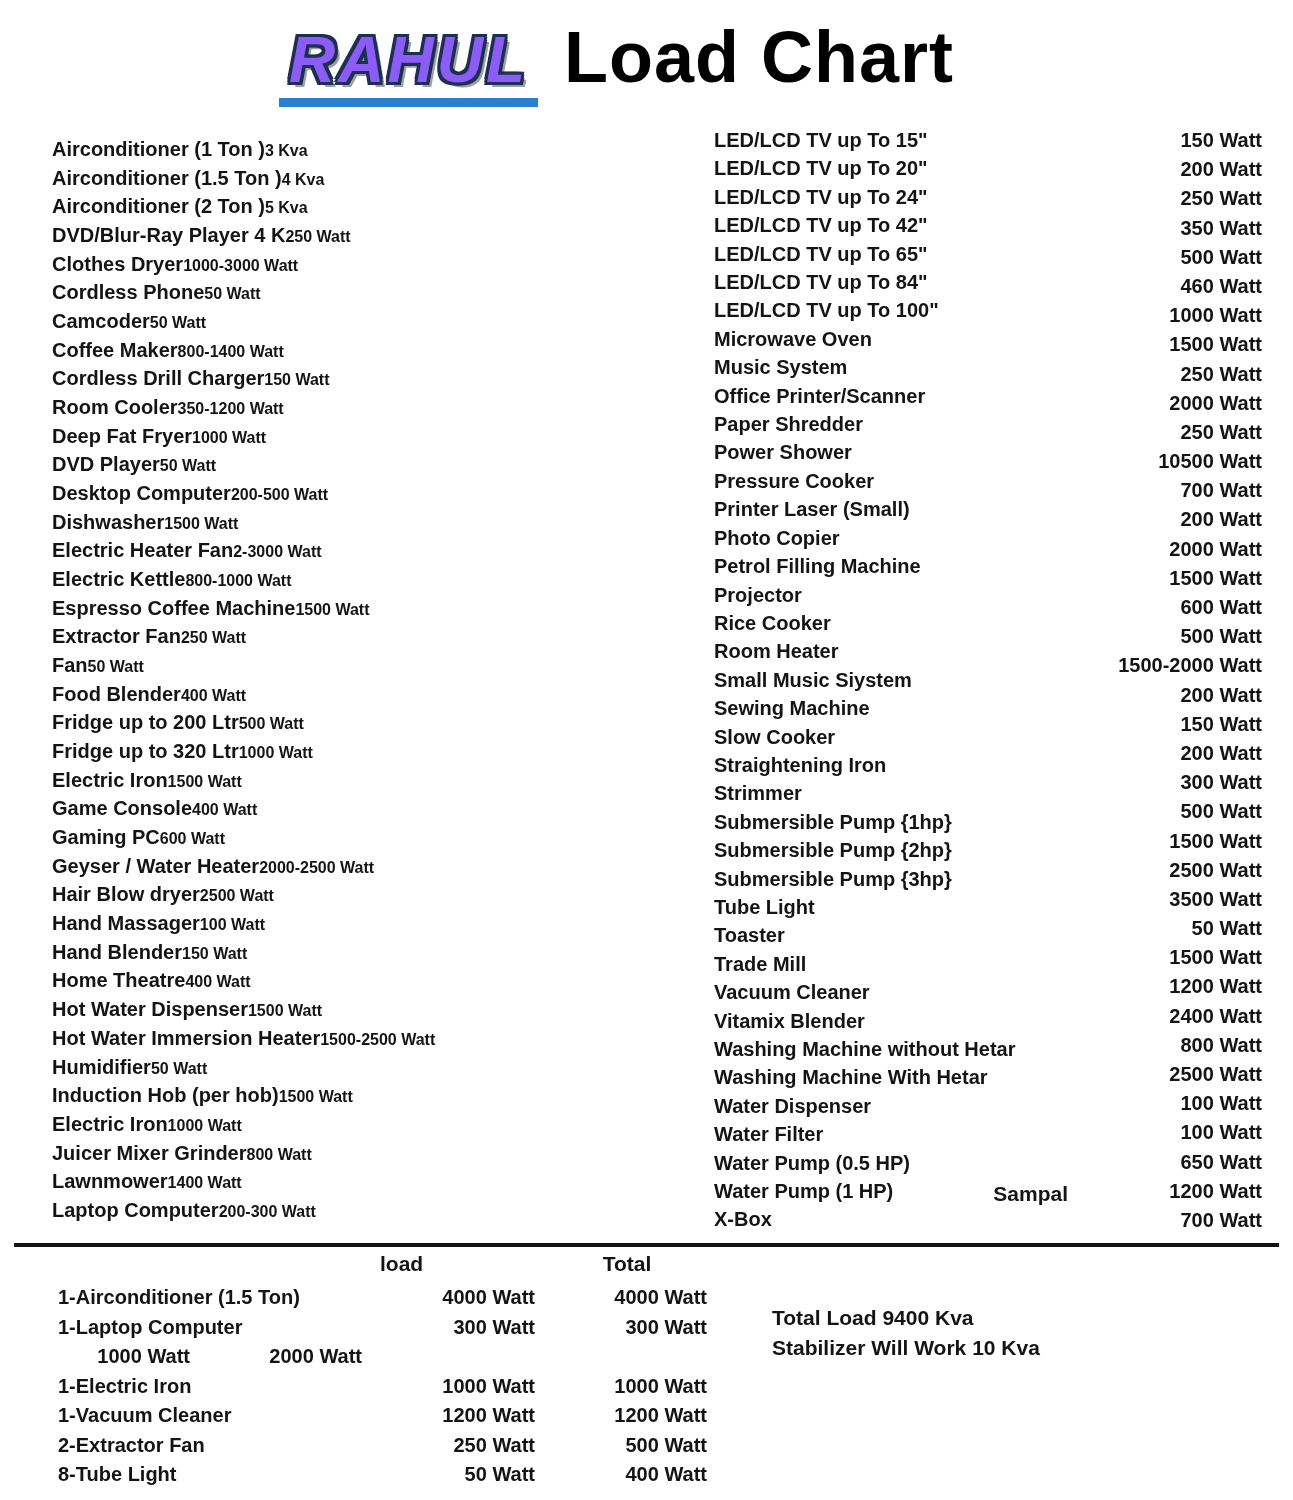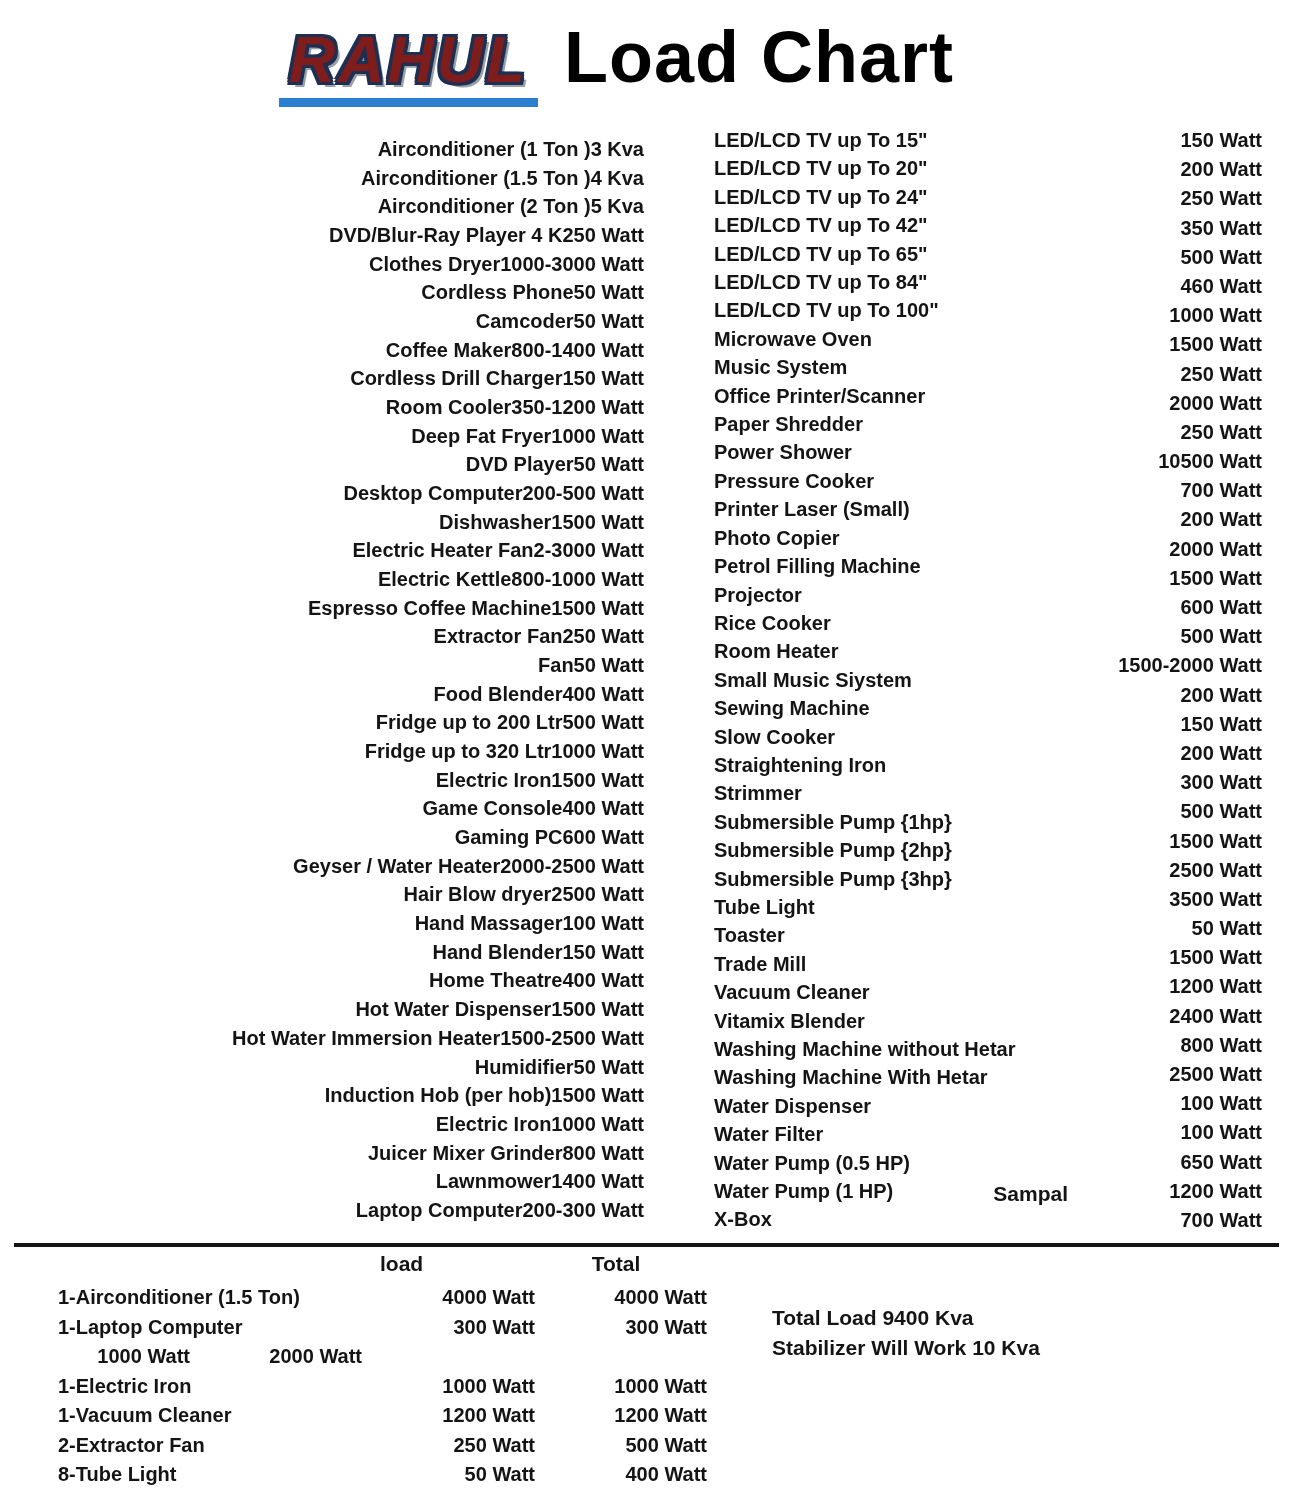--- a/index.html
+++ b/index.html
@@ -10,56 +10,56 @@
     font-weight:700; color:#141414;
   }
   
   .header {
     position:absolute; top:16px; left:0; width:100%;
     display:flex; justify-content:center; align-items:baseline; gap:26px;
     padding-right:60px;
   }
   .brand-wrap { border-bottom:9px solid #2b7fd0; padding:0 10px 1px 10px; }
   .brand-text {
-    font-size:64px; font-style:italic; letter-spacing:3px; color:#7f1d1d;
+    font-size:64px; font-style:italic; letter-spacing:3px; color:#8b5cf6;
     text-shadow:
       -3px -3px 0 #1e2f52, 3px -3px 0 #1e2f52, -3px 3px 0 #1e2f52, 3px 3px 0 #1e2f52,
       -3px 0 0 #1e2f52, 3px 0 0 #1e2f52, 0 -3px 0 #1e2f52, 0 3px 0 #1e2f52,
       5px 5px 0 #9aa0a8;
   }
   .page-title { font-size:72px; color:#000000; letter-spacing:1px; }
 
   
   .col-left {
     position:absolute; left:52px; top:138px; width:592px; height:1084px;
     display:flex; flex-direction:column; justify-content:space-between;
   }
-  .col-left .row { display:flex; justify-content:flex-end; align-items:baseline; }
+  .col-left .row { display:flex; justify-content:flex-start; align-items:baseline; }
   .lbl { font-size:20px; white-space:nowrap; }
-  .val { font-size:20px; white-space:nowrap; text-align:right; }
+  .val { font-size:16px; white-space:nowrap; text-align:right; }
 
   
   .right-labels {
     position:absolute; left:714px; top:129px; height:1103px;
     display:flex; flex-direction:column; justify-content:space-between;
   }
   .rlbl { font-size:20px; white-space:nowrap; }
   .right-values {
     position:absolute; right:31px; top:129px; height:1103px;
     display:flex; flex-direction:column; justify-content:space-between;
     text-align:right;
   }
   .rval { font-size:20px; white-space:nowrap; }
 
   
   .divider { position:absolute; left:14px; right:14px; top:1243px; height:4px; background:#141414; }
 
   
   .hdr-load   { position:absolute; left:380px; top:1252px; width:150px; text-align:left; font-size:21px; }
-  .hdr-total  { position:absolute; left:531px; top:1252px; width:170px; text-align:center; font-size:21px; }
+  .hdr-total  { position:absolute; left:542px; top:1252px; width:170px; text-align:center; font-size:21px; }
   .hdr-sampal { position:absolute; left:868px; top:1182px; width:200px; text-align:right; font-size:21px; }
   .sample-rows {
     position:absolute; left:38px; top:1286px; width:650px; height:200px;
     display:flex; flex-direction:column; justify-content:space-between;margin-left:20px;
   }
   .srow   { display:flex; align-items:baseline; }
   .sitem  { width:345px; font-size:20px; white-space:nowrap; }
   .sload  { width:132px; font-size:20px; text-align:right; white-space:nowrap; }
   .stotal { width:172px; font-size:20px; text-align:right; white-space:nowrap; }
   .summary { position:absolute; left:772px; top:1303px; font-size:21px; line-height:30px; }

